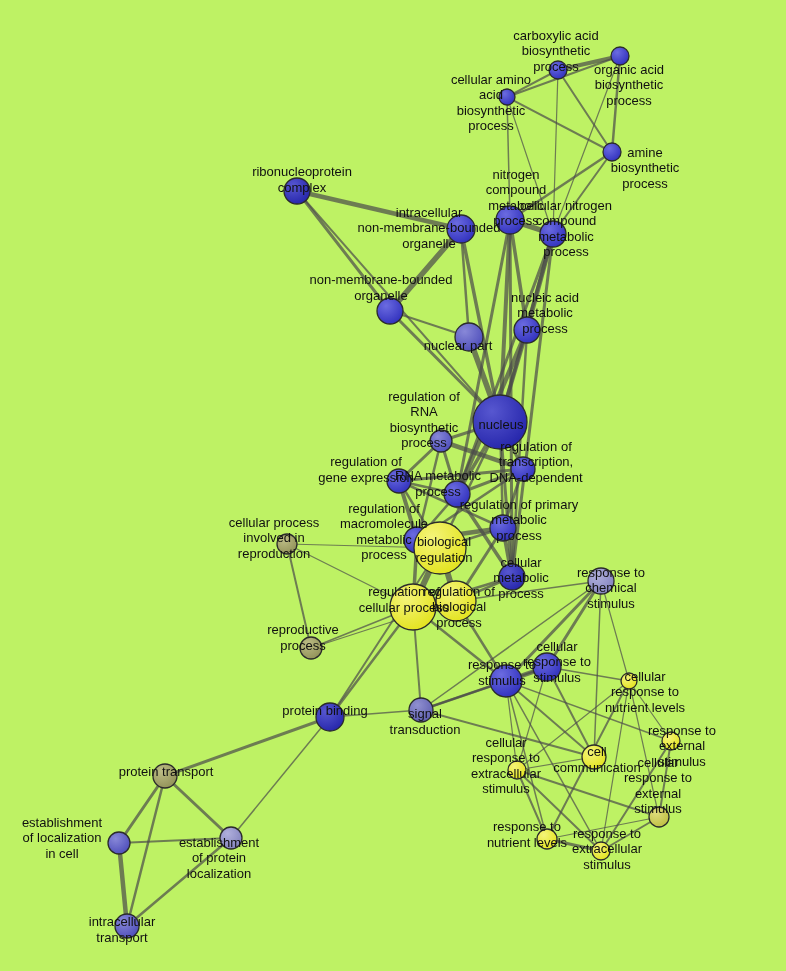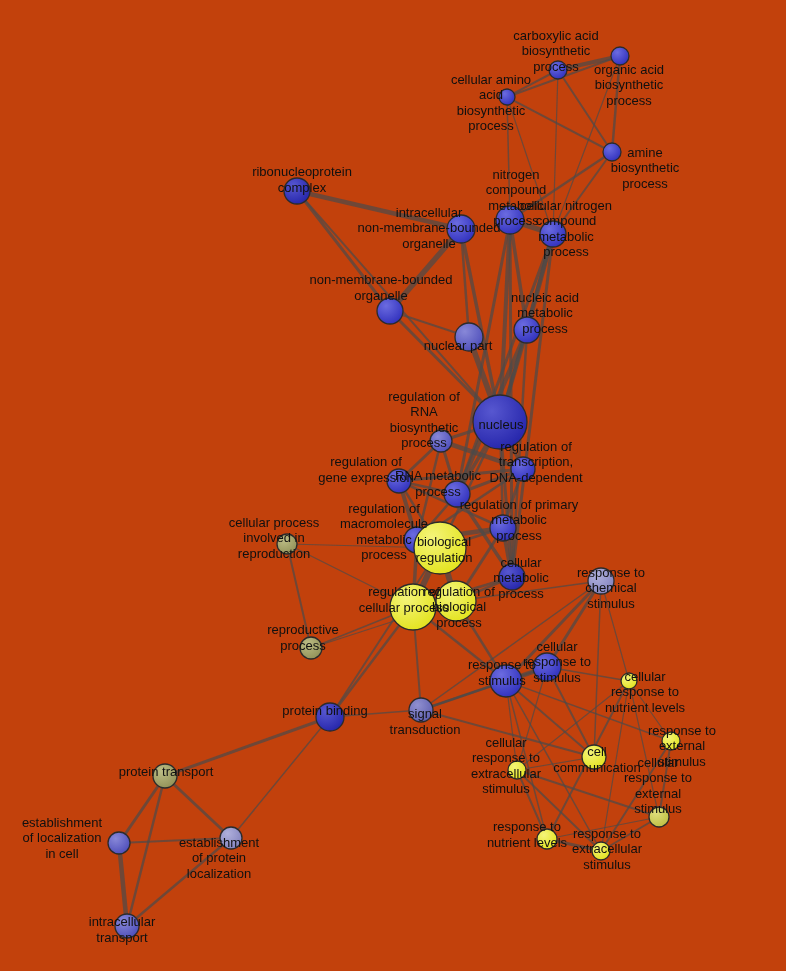--- a/index.html
+++ b/index.html
@@ -4,21 +4,21 @@
 <style>
   html, body {
     margin: 0;
     padding: 0;
     background: #ffffff;
   }
   .canvas {
     width: 786px;
     height: 971px;
     position: relative;
-    background: #c2410c;
+    background: #bef264;
     overflow: hidden;
   }
   svg text {
     font-family: "Liberation Sans", sans-serif;
     font-size: 13px;
     fill: #101010;
   }
   svg line {
     stroke-linecap: round;
   }

